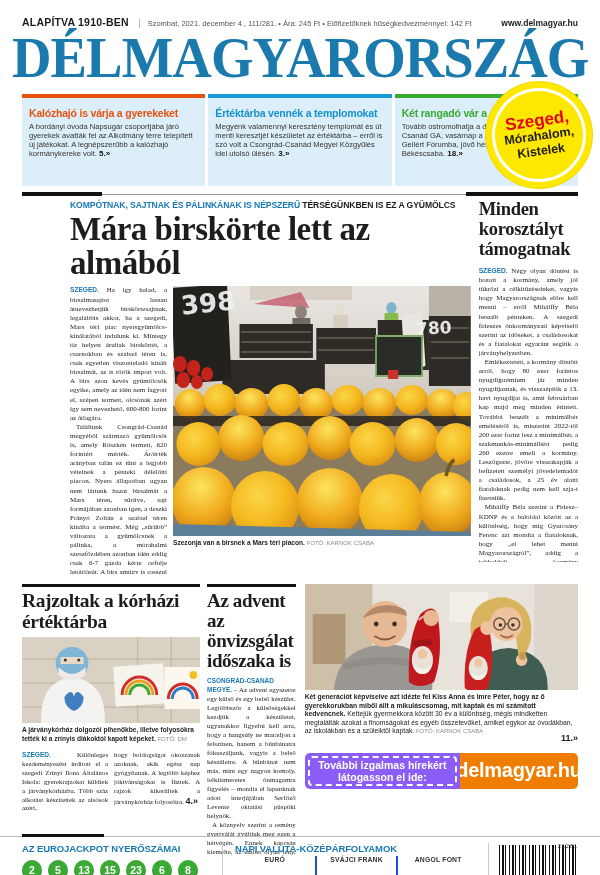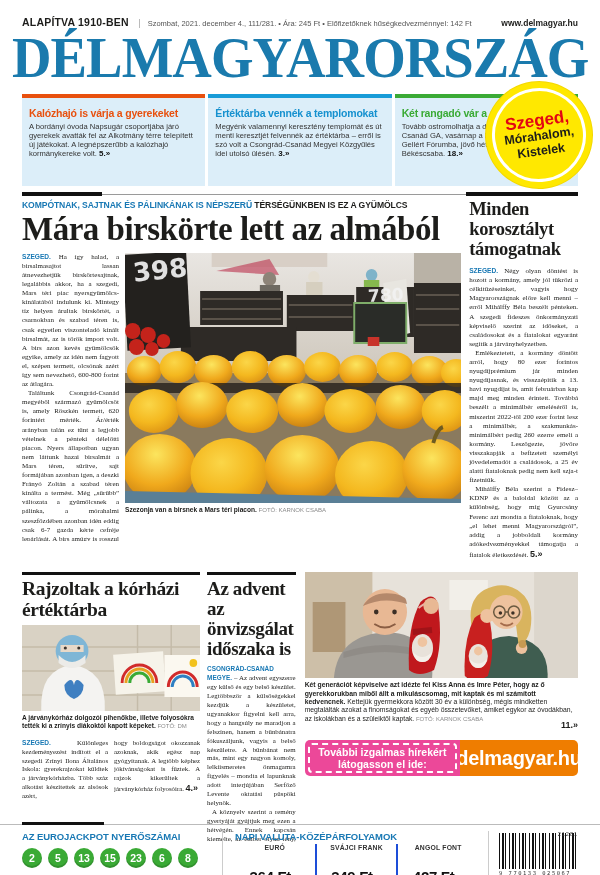--- a/index.html
+++ b/index.html
@@ -37,21 +37,21 @@
   .badge .l1 { color:#e30613; font-weight:bold; font-size:17px; line-height:1; }
   .badge .l2,.badge .l3 { color:#1d1d1b; font-weight:bold; font-size:12.5px; line-height:1.15; }
 
   
   .rule { position:relative; margin:8px 22px 0 22px; border-top:1px solid #9a9a9a; height:4px; }
   .rule .thick-l { position:absolute; left:0; top:-3px; width:80px; height:4px; background:#111; }
   .rule .thick-r { position:absolute; right:0; top:-3px; width:112px; height:4px; background:#111; }
 
   
   .main { display:flex; margin:2px 22px 0 22px; }
-  .main-left { width:452px; }
+  .main-left { width:452px;margin-left:48px; }
   .kicker { font-size:8.6px; font-weight:bold; letter-spacing:-.1px; }
   .kicker .k-blue { color:#1878b4; } .kicker .k-dark { color:#1d1d1b; }
   .headline { font-family:"Liberation Serif",serif; font-weight:bold; font-size:33px;
               letter-spacing:-.5px; line-height:1.02; margin:3px 0 6px 0; }
   .main-body { display:flex; }
   .col-narrow { width:97px; font-family:"Liberation Serif",serif; font-size:7px; line-height:1.3;
                 text-align:justify; height:288px; overflow:hidden; }
   .col-narrow p { margin-bottom:0; text-indent:6px; }
   .col-narrow p:first-child { text-indent:0; }
   .loc { color:#1878b4; font-weight:bold; font-family:"Liberation Sans",sans-serif; font-size:6.6px; }
@@ -94,21 +94,21 @@
   .colB .body p { text-indent:5px; } .colB .body p:first-child { text-indent:0; }
   .kicker2 { color:#1878b4; font-weight:bold; font-family:"Liberation Sans",sans-serif; font-size:6.4px; }
 
   .colC { width:284px; margin-left:9px; }
   .magenta-bar { background:#c2167f; color:#fff; font-weight:bold; font-size:14.5px;
                  padding:4px 8px 5px 8px; letter-spacing:-.2px; }
   .photo-mik { width:100%; height:106px; background:#d8d2c8; position:relative; overflow:hidden; }
   .colC .caption { font-size:6.8px; margin-top:3px; }
   .colC .refline { text-align:right; margin-top:-9px; }
   .promo { display:flex; margin-top:8px; height:36px; }
-  .promo-blue { flex:1; background:#ec4899; border-radius:5px 0 0 5px; position:relative;
+  .promo-blue { flex:1; background:#8b5cf6; border-radius:5px 0 0 5px; position:relative;
                 display:flex; align-items:center; justify-content:center; }
   .promo-blue .dash { position:absolute; inset:3px; border:2px dashed #fff; border-radius:4px; }
   .promo-blue span { color:#fff; font-weight:bold; font-size:10.5px; text-align:center; line-height:1.15; z-index:1; }
   .promo-orange { width:118px; background:#ef7d00; border-radius:0 5px 5px 0;
                   display:flex; align-items:center; justify-content:center; }
   .promo-orange span { color:#fff; font-weight:bold; font-size:20px; letter-spacing:-.3px; }
 
   
   .footer-rule { position:relative; margin:9px 0 0 0; border-top:1px solid #bbb; }
   .footer-rule .thick { position:absolute; left:22px; top:-3px; width:82px; height:3px; background:#111; }
@@ -151,21 +151,21 @@
       <div class="bar bar-orange"></div>
       <div class="tbox">
         <h3>Kalózhajó is várja a gyerekeket</h3>
         <p><span>A bordányi óvoda Napsugár csoportjába járó gyerekek avatták fel az Alkotmány térre telepített új játékokat. A legnépszerűbb a kalózhajó kormánykereke volt.</span> <span class="pageref">5.»</span></p>
       </div>
     </div>
     <div class="teaser t-blue">
       <div class="bar bar-blue"></div>
       <div class="tbox">
         <h3>Értéktárba vennék a templomokat</h3>
-        <p><span>Megyénk valamennyi keresztény templomát és út menti keresztjét felvennék az értéktárba – erről is szó volt a Csongrád-Csanád Megyei Közgyűlés idei utolsó ülésén.</span> <span class="pageref">3.»</span></p>
+        <p><span>Megyénk valamennyi keresztény templomát és út menti keresztjét készületet az értéktárba – erről is szó volt a Csongrád-Csanád Megyei Közgyűlés idei utolsó ülésén.</span> <span class="pageref">3.»</span></p>
       </div>
     </div>
     <div class="teaser t-green">
       <div class="bar bar-green"></div>
       <div class="tbox">
         <h3>Két rangadó vár a szegediekre</h3>
         <p><span>Tovább ostromolhatja a dobogót a Szeged-Csanád GA, vasárnap a Nyíregyháza jön a Szent Gellért Fórumba, jövő hét vasárnap pedig a Békéscsaba.</span> <span class="pageref">18.»</span></p>
       </div>
     </div>
     <div class="badge">

